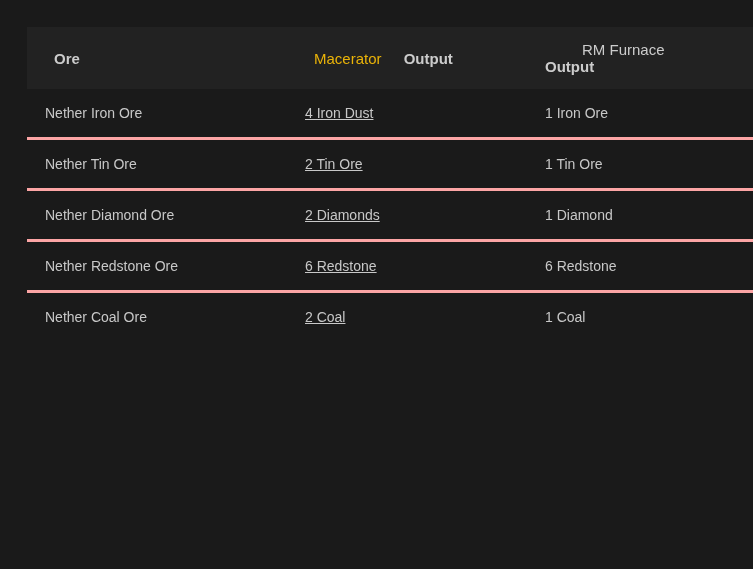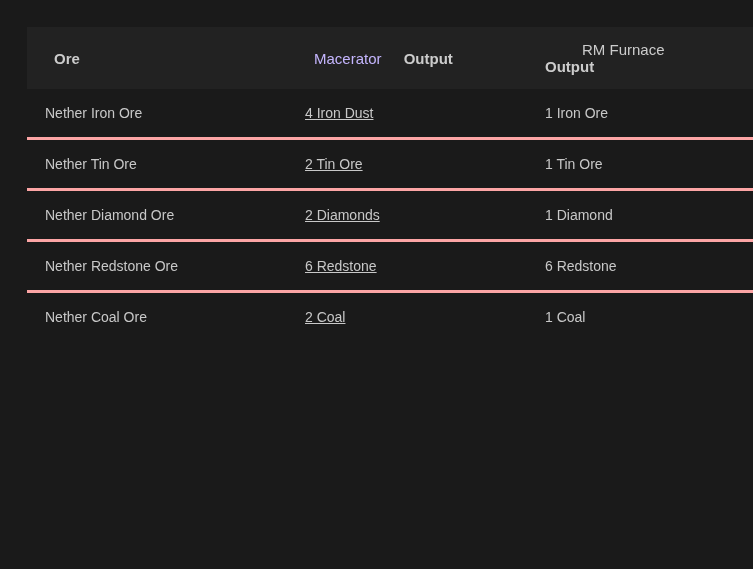--- a/index.html
+++ b/index.html
@@ -40,21 +40,21 @@
       color: #cccccc;
       width: 260px;
     }
 
     thead th.col-macerator {
       color: #e07820;
       width: 240px;
     }
 
     thead th.col-macerator span {
-      color: #c4b5fd;
+      color: #eab308;
       font-weight: normal;
     }
 
     thead th.col-furnace {
       color: #e07820;
     }
 
     thead th.col-furnace span {
       color: #cccccc;
       font-weight: normal;

